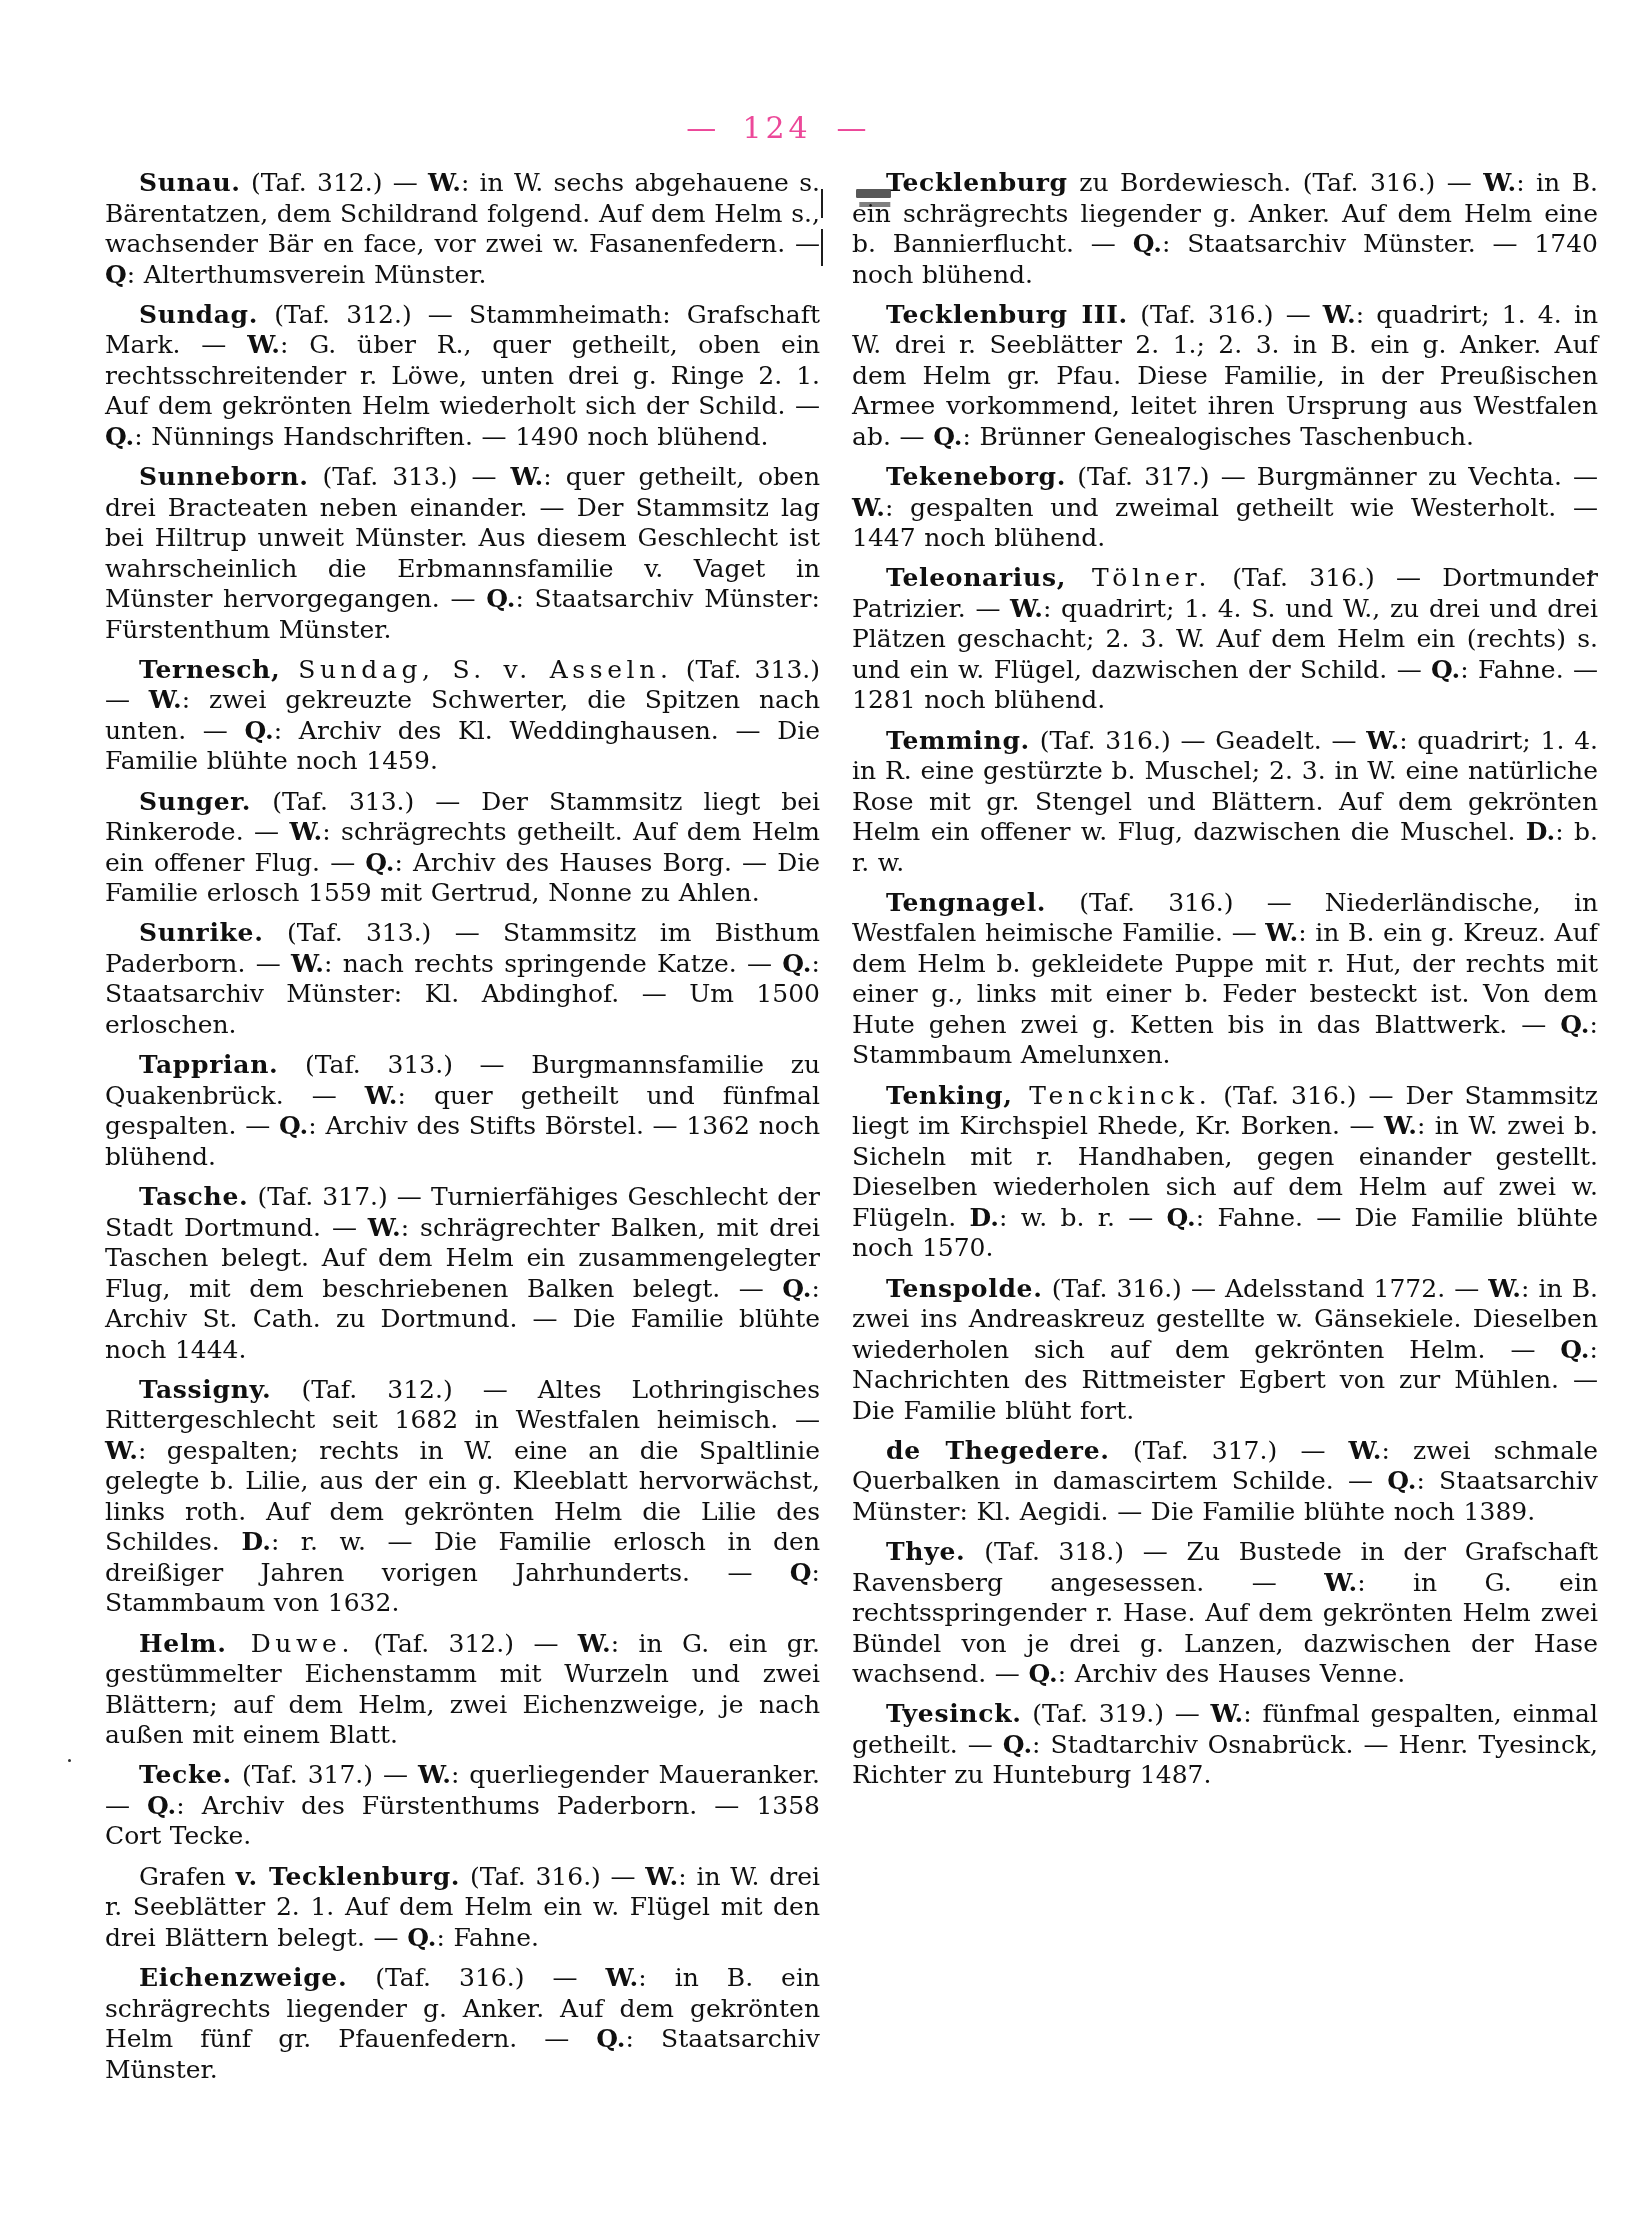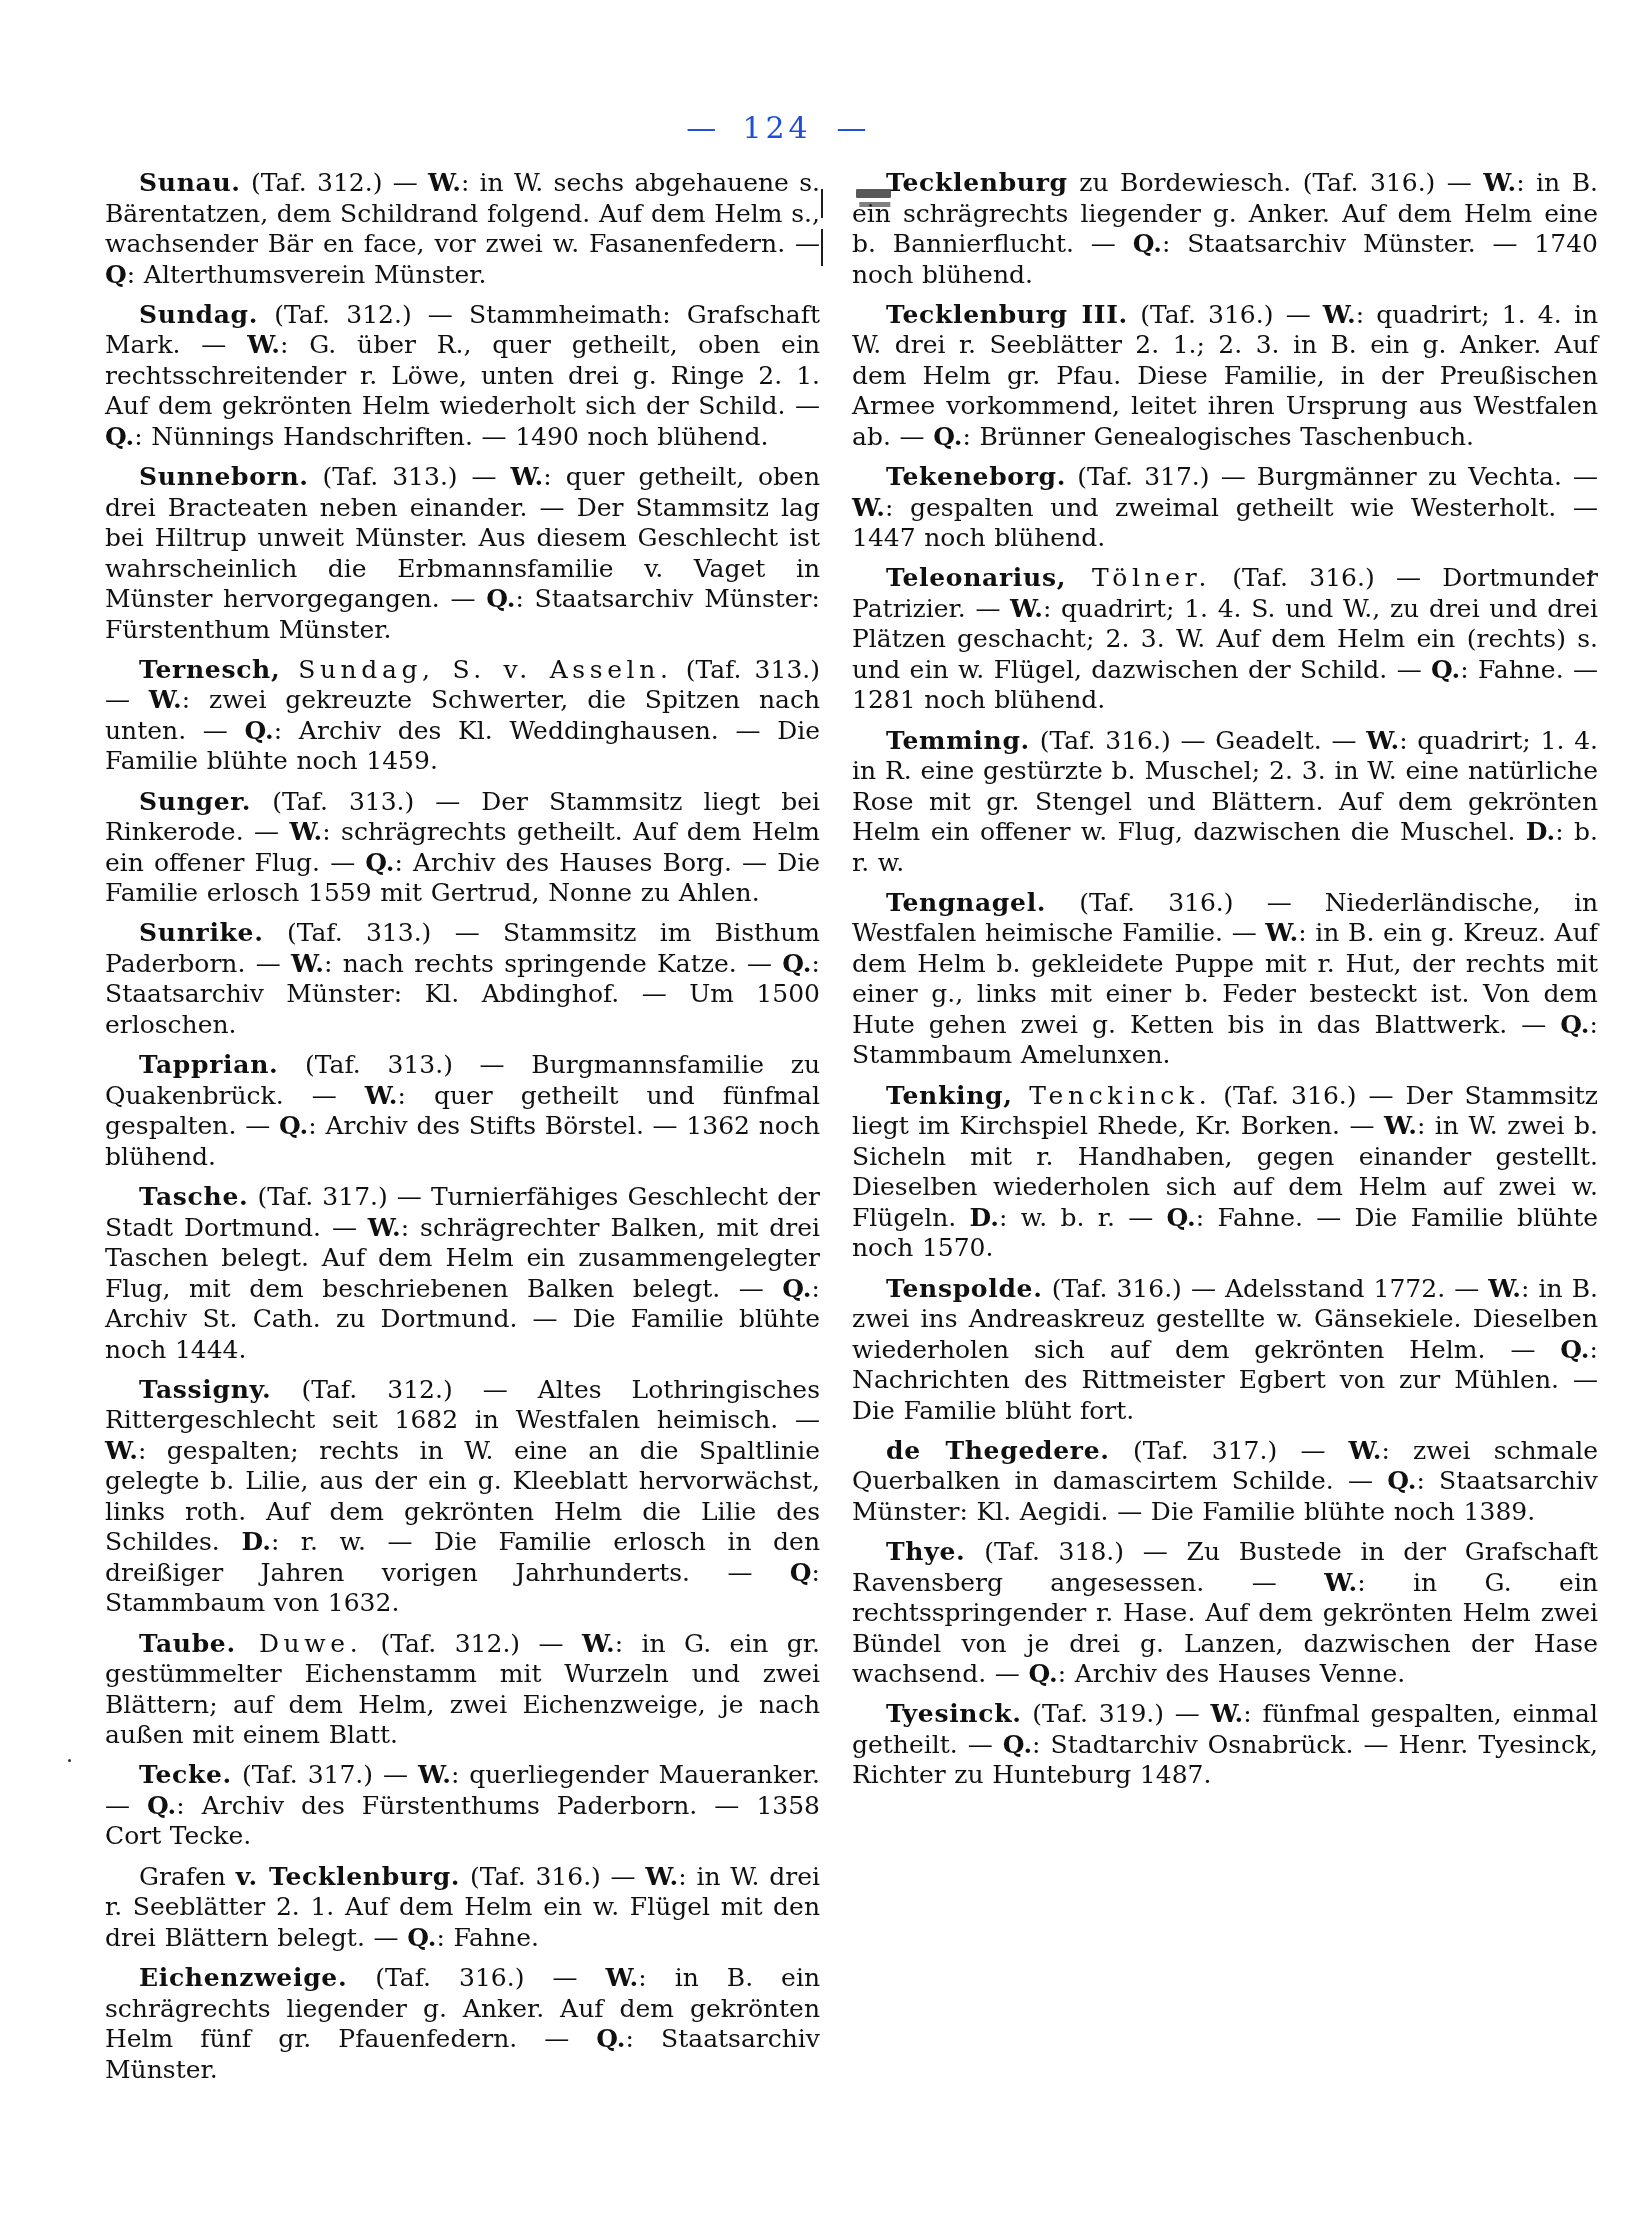--- a/index.html
+++ b/index.html
@@ -12,21 +12,21 @@
     font-family: "DejaVu Serif", "Liberation Serif", serif;
     overflow: hidden;
   }
   .page-header {
     position: absolute;
     top: 110px;
     left: 0;
     width: 1554px;
     text-align: center;
     font-size: 30px;
-    color: #1d4ed8;
+    color: #ec4899;
   }
   .page-header .dash { margin: 0 25px; letter-spacing: 1.3px; }
   .page-header .page-num { letter-spacing: 3.9px; }
 
   .columns {
     position: absolute;
     top: 168px;
     left: 105px;
     width: 1493px;
     display: flex;
@@ -91,21 +91,21 @@
     <div class="col left" id="col-left">
         <p class="entry"><span class="headword">Sunau.</span> (Taf. 312.) — <b class="tok">W.</b>: in W. sechs abgehauene s. Bärentatzen, dem Schildrand folgend. Auf dem Helm s., wachsender Bär en face, vor zwei w. Fasanenfedern. — <b class="tok">Q</b>: Alterthumsverein Münster.</p>
         <p class="entry"><span class="headword">Sundag.</span> (Taf. 312.) — Stammheimath: Grafschaft Mark. — <b class="tok">W.</b>: G. über R., quer getheilt, oben ein rechtsschreitender r. Löwe, unten drei g. Ringe 2. 1. Auf dem gekrönten Helm wiederholt sich der Schild. — <b class="tok">Q.</b>: Nünnings Handschriften. — 1490 noch blühend.</p>
         <p class="entry"><span class="headword">Sunneborn.</span> (Taf. 313.) — <b class="tok">W.</b>: quer getheilt, oben drei Bracteaten neben einander. — Der Stammsitz lag bei Hiltrup unweit Münster. Aus diesem Geschlecht ist wahrscheinlich die Erbmannsfamilie v. Vaget in Münster hervorgegangen. — <b class="tok">Q.</b>: Staatsarchiv Münster: Fürstenthum Münster.</p>
         <p class="entry"><span class="headword">Ternesch,</span><span class="alt"> Sundag, S. v. Asseln.</span> (Taf. 313.) — <b class="tok">W.</b>: zwei gekreuzte Schwerter, die Spitzen nach unten. — <b class="tok">Q.</b>: Archiv des Kl. Weddinghausen. — Die Familie blühte noch 1459.</p>
         <p class="entry"><span class="headword">Sunger.</span> (Taf. 313.) — Der Stammsitz liegt bei Rinkerode. — <b class="tok">W.</b>: schrägrechts getheilt. Auf dem Helm ein offener Flug. — <b class="tok">Q.</b>: Archiv des Hauses Borg. — Die Familie erlosch 1559 mit Gertrud, Nonne zu Ahlen.</p>
         <p class="entry"><span class="headword">Sunrike.</span> (Taf. 313.) — Stammsitz im Bisthum Paderborn. — <b class="tok">W.</b>: nach rechts springende Katze. — <b class="tok">Q.</b>: Staatsarchiv Münster: Kl. Abdinghof. — Um 1500 erloschen.</p>
         <p class="entry"><span class="headword">Tapprian.</span> (Taf. 313.) — Burgmannsfamilie zu Quakenbrück. — <b class="tok">W.</b>: quer getheilt und fünfmal gespalten. — <b class="tok">Q.</b>: Archiv des Stifts Börstel. — 1362 noch blühend.</p>
         <p class="entry"><span class="headword">Tasche.</span> (Taf. 317.) — Turnierfähiges Geschlecht der Stadt Dortmund. — <b class="tok">W.</b>: schrägrechter Balken, mit drei Taschen belegt. Auf dem Helm ein zusammengelegter Flug, mit dem beschriebenen Balken belegt. — <b class="tok">Q.</b>: Archiv St. Cath. zu Dortmund. — Die Familie blühte noch 1444.</p>
         <p class="entry"><span class="headword">Tassigny.</span> (Taf. 312.) — Altes Lothringisches Rittergeschlecht seit 1682 in Westfalen heimisch. — <b class="tok">W.</b>: gespalten; rechts in W. eine an die Spaltlinie gelegte b. Lilie, aus der ein g. Kleeblatt hervorwächst, links roth. Auf dem gekrönten Helm die Lilie des Schildes. <b class="tok">D.</b>: r. w. — Die Familie erlosch in den dreißiger Jahren vorigen Jahrhunderts. — <b class="tok">Q</b>: Stammbaum von 1632.</p>
-        <p class="entry"><span class="headword">Taube.</span><span class="alt"> Duwe.</span> (Taf. 312.) — <b class="tok">W.</b>: in G. ein gr. gestümmelter Eichenstamm mit Wurzeln und zwei Blättern; auf dem Helm, zwei Eichenzweige, je nach außen mit einem Blatt.</p>
+        <p class="entry"><span class="headword">Helm.</span><span class="alt"> Duwe.</span> (Taf. 312.) — <b class="tok">W.</b>: in G. ein gr. gestümmelter Eichenstamm mit Wurzeln und zwei Blättern; auf dem Helm, zwei Eichenzweige, je nach außen mit einem Blatt.</p>
         <p class="entry"><span class="headword">Tecke.</span> (Taf. 317.) — <b class="tok">W.</b>: querliegender Maueranker. — <b class="tok">Q.</b>: Archiv des Fürstenthums Paderborn. — 1358 Cort Tecke.</p>
         <p class="entry"><span class="prefix">Grafen </span><span class="headword">v. Tecklenburg.</span> (Taf. 316.) — <b class="tok">W.</b>: in W. drei r. Seeblätter 2. 1. Auf dem Helm ein w. Flügel mit den drei Blättern belegt. — <b class="tok">Q.</b>: Fahne.</p>
         <p class="entry"><span class="headword">Eichenzweige.</span> (Taf. 316.) — <b class="tok">W.</b>: in B. ein schrägrechts liegender g. Anker. Auf dem gekrönten Helm fünf gr. Pfauenfedern. — <b class="tok">Q.</b>: Staatsarchiv Münster.</p>
       </div>
     <div class="col right" id="col-right">
         <p class="entry"><span class="headword">Tecklenburg</span> zu Bordewiesch. (Taf. 316.) — <b class="tok">W.</b>: in B. ein schrägrechts liegender g. Anker. Auf dem Helm eine b. Bannierflucht. — <b class="tok">Q.</b>: Staatsarchiv Münster. — 1740 noch blühend.</p>
         <p class="entry"><span class="headword">Tecklenburg III.</span> (Taf. 316.) — <b class="tok">W.</b>: quadrirt; 1. 4. in W. drei r. Seeblätter 2. 1.; 2. 3. in B. ein g. Anker. Auf dem Helm gr. Pfau. Diese Familie, in der Preußischen Armee vorkommend, leitet ihren Ursprung aus Westfalen ab. — <b class="tok">Q.</b>: Brünner Genealogisches Taschenbuch.</p>
         <p class="entry"><span class="headword">Tekeneborg.</span> (Taf. 317.) — Burgmänner zu Vechta. — <b class="tok">W.</b>: gespalten und zweimal getheilt wie Westerholt. — 1447 noch blühend.</p>
         <p class="entry"><span class="headword">Teleonarius,</span><span class="alt"> Tölner.</span> (Taf. 316.) — Dortmunder Patrizier. — <b class="tok">W.</b>: quadrirt; 1. 4. S. und W., zu drei und drei Plätzen geschacht; 2. 3. W. Auf dem Helm ein (rechts) s. und ein w. Flügel, dazwischen der Schild. — <b class="tok">Q.</b>: Fahne. — 1281 noch blühend.</p>
         <p class="entry"><span class="headword">Temming.</span> (Taf. 316.) — Geadelt. — <b class="tok">W.</b>: quadrirt; 1. 4. in R. eine gestürzte b. Muschel; 2. 3. in W. eine natürliche Rose mit gr. Stengel und Blättern. Auf dem gekrönten Helm ein offener w. Flug, dazwischen die Muschel. <b class="tok">D.</b>: b. r. w.</p>

